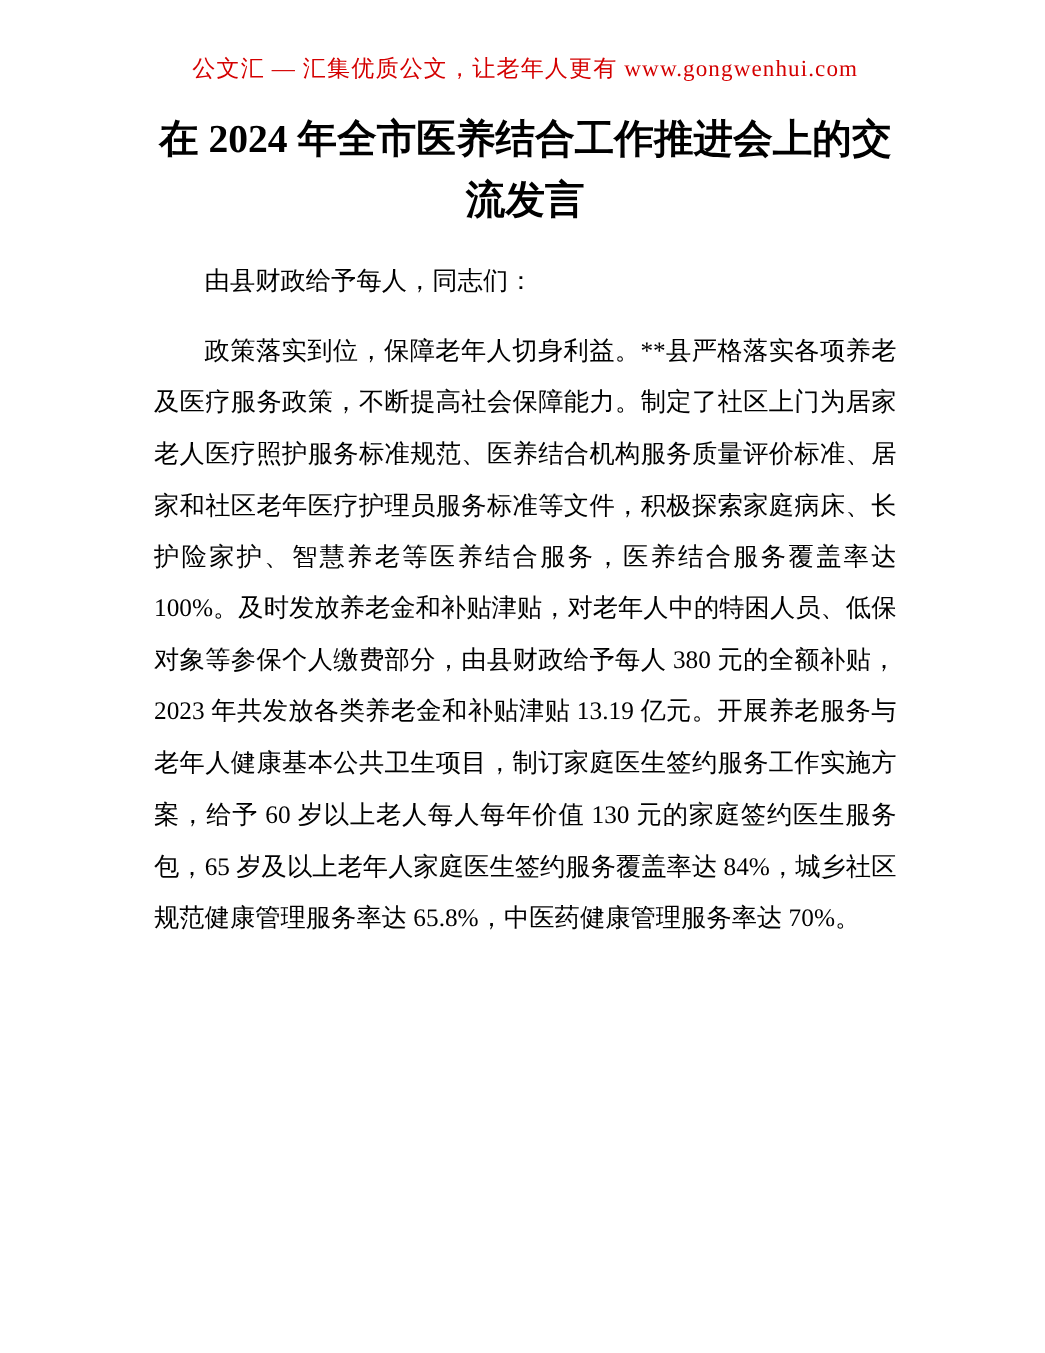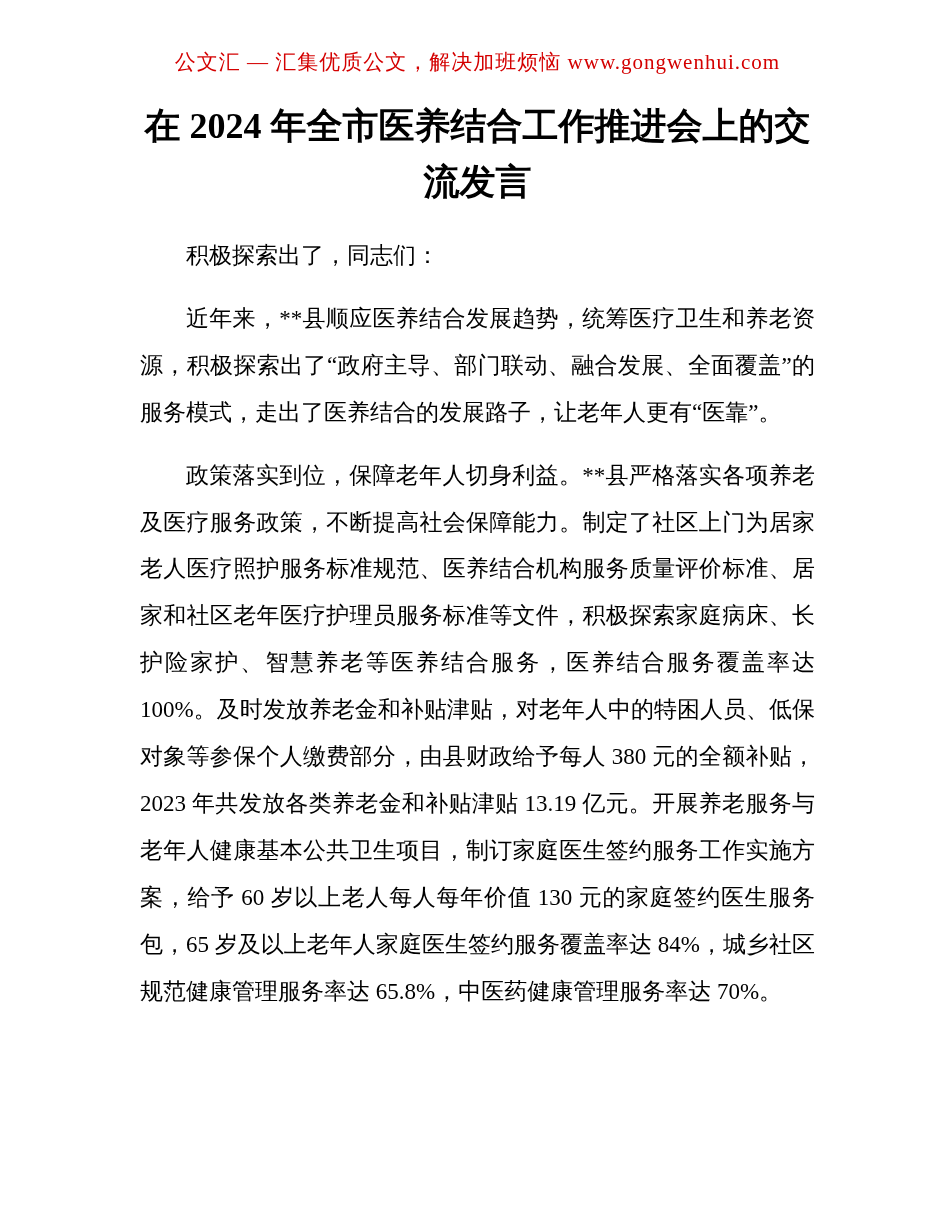--- a/index.html
+++ b/index.html
@@ -47,24 +47,23 @@
   .para.indent {
     text-indent: 2em;
   }
 </style>
 </head>
 <body>
 
 <div class="page">
 
   <div class="watermark">
-    <span>公文汇 — 汇集优质公文，解决加班烦恼 www.gongwenhui.com</span>
+    <span>公文汇 — 汇集优质公文，让老年人更有 www.gongwenhui.com</span>
   </div>
 
   <h1 class="doc-title">在 2024 年全市医养结合工作推进会上的交流发言</h1>
 
-  <p class="para indent">积极探索出了，同志们：</p>
+  <p class="para indent">由县财政给予每人，同志们：</p>
 
-  <p class="para indent">近年来，**县顺应医养结合发展趋势，统筹医疗卫生和养老资源，积极探索出了“政府主导、部门联动、融合发展、全面覆盖”的服务模式，走出了医养结合的发展路子，让老年人更有“医靠”。</p>
 
   <p class="para indent">政策落实到位，保障老年人切身利益。**县严格落实各项养老及医疗服务政策，不断提高社会保障能力。制定了社区上门为居家老人医疗照护服务标准规范、医养结合机构服务质量评价标准、居家和社区老年医疗护理员服务标准等文件，积极探索家庭病床、长护险家护、智慧养老等医养结合服务，医养结合服务覆盖率达 100%。及时发放养老金和补贴津贴，对老年人中的特困人员、低保对象等参保个人缴费部分，由县财政给予每人 380 元的全额补贴，2023 年共发放各类养老金和补贴津贴 13.19 亿元。开展养老服务与老年人健康基本公共卫生项目，制订家庭医生签约服务工作实施方案，给予 60 岁以上老人每人每年价值 130 元的家庭签约医生服务包，65 岁及以上老年人家庭医生签约服务覆盖率达 84%，城乡社区规范健康管理服务率达 65.8%，中医药健康管理服务率达 70%。</p>
 
 </div>
 
 </body></html>

